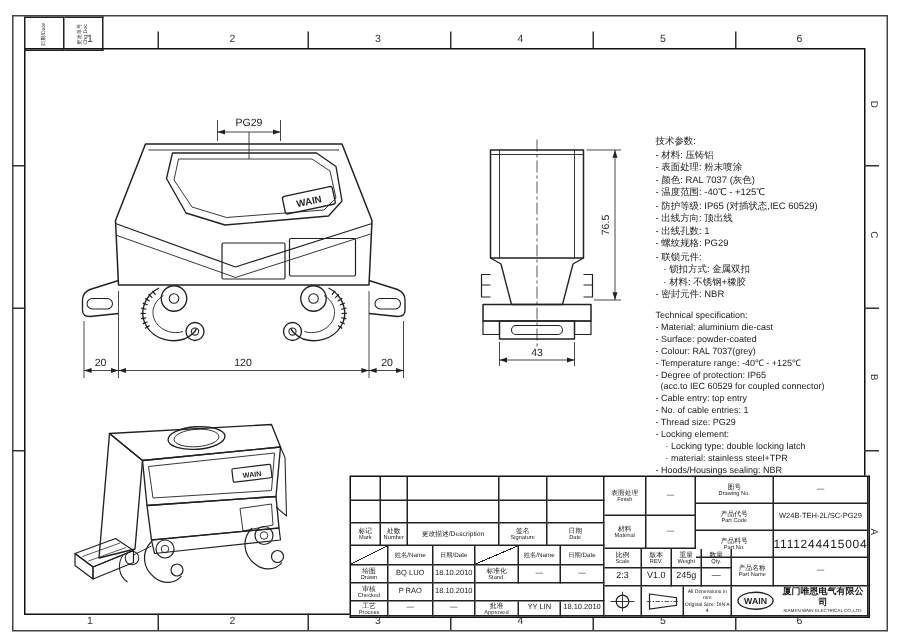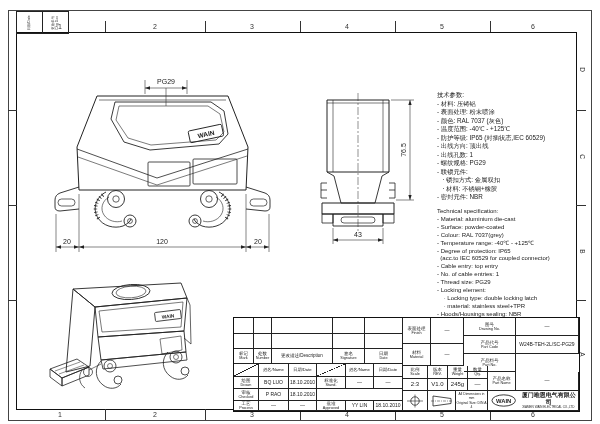--- a/index.html
+++ b/index.html
@@ -383,20 +383,21 @@
   <div class="tb val" style="left:282px;top:0;width:63px;height:18px">—</div>
   <div class="tb" style="left:230px;top:18px;width:52px;height:18px">
     <span class="zl">产品代号</span>
     <span class="el">Part Code</span>
     </div>
   <div class="tb vcode" style="left:282px;top:18px;width:63px;height:18px">W24B-TEH-2L/SC-PG29</div>
   <div class="tb" style="left:230px;top:36px;width:52px;height:18px">
     <span class="zl">产品料号</span>
     <span class="el">Part No.</span>
     </div>
+  <div class="tb vbig" style="left:282px;top:36px;width:63px;height:18px">1111244415004</div>
   <div class="tb" style="left:254px;top:54px;width:28px;height:19px">
     <span class="zl">产品名称</span>
     <span class="el">Part Name</span>
     </div>
   <div class="tb val" style="left:282px;top:54px;width:63px;height:19px">—</div>
 
   <div class="tb comp" style="left:254px;top:73px;width:91px;height:20px">
     <svg width="26" height="13" viewBox="0 0 26 13">
       <ellipse cx="13" cy="6.5" rx="12" ry="5.8" fill="none" stroke="#222" stroke-width="0.9"></ellipse>
       <text x="13" y="8.8" text-anchor="middle" font-size="6" font-weight="bold" fill="#222">WAIN</text>

